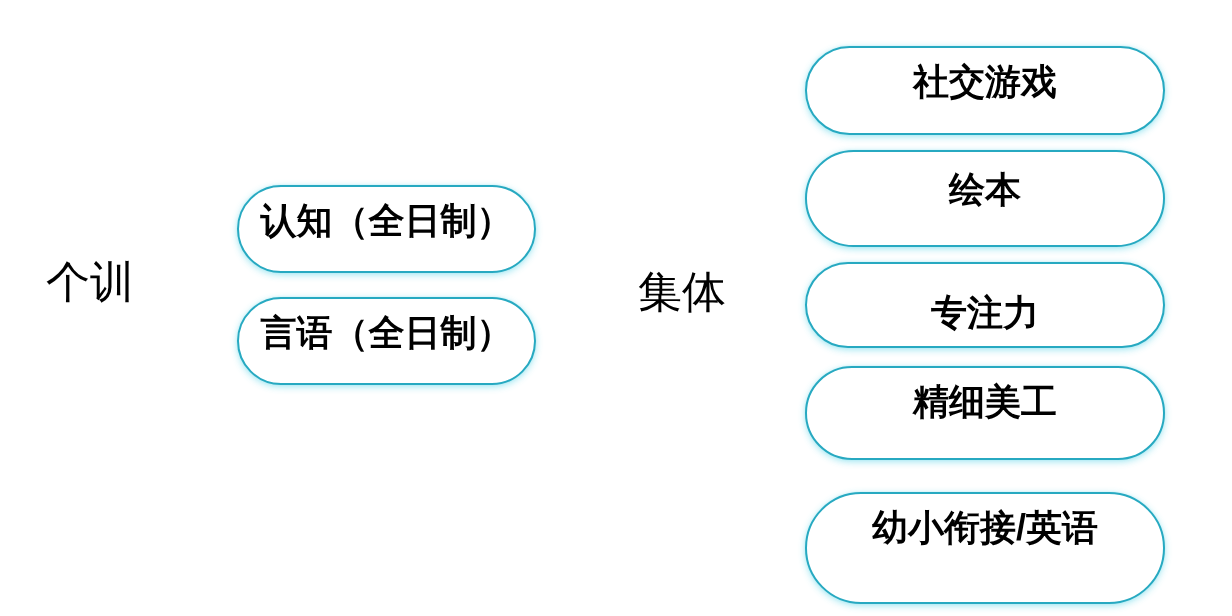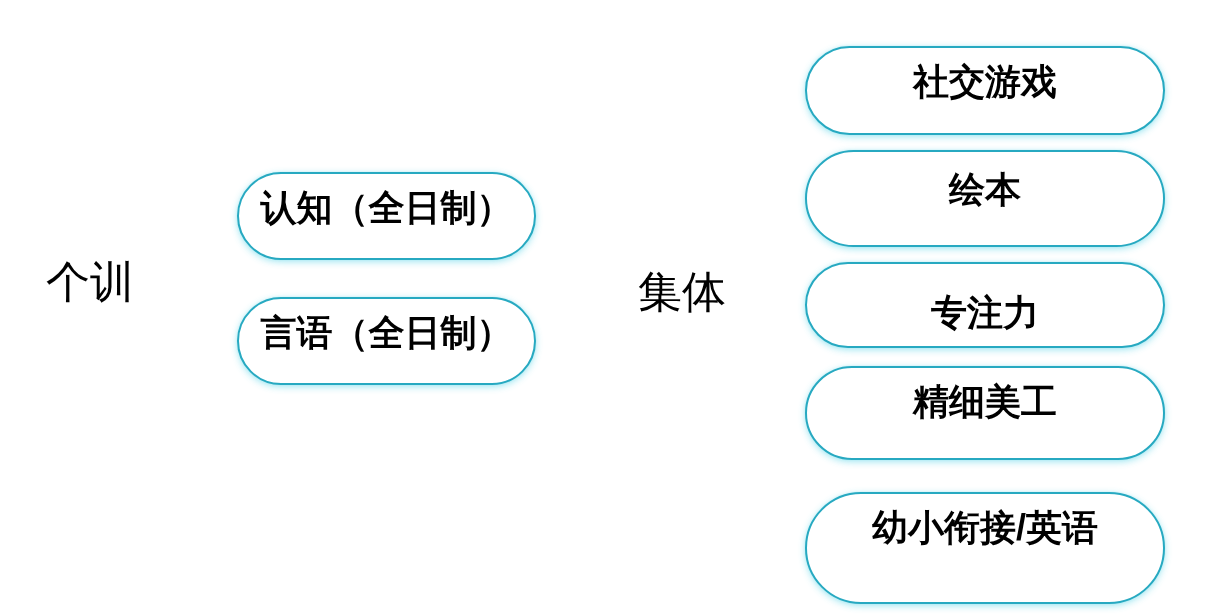--- a/index.html
+++ b/index.html
@@ -38,21 +38,21 @@
     justify-content: center;
     align-items: flex-start;
     padding-top: 16px;
     color: #000000;
     font-size: 36px;
     font-weight: 700;
     line-height: 1.0;
     white-space: nowrap;
   }
   
-  .pill-l1 { left: 237px; top: 172px; width: 299px; height: 88px; font-family: Liberation Serif, serif; }
+  .pill-l1 { left: 237px; top: 185px; width: 299px; height: 88px; font-family: Liberation Serif, serif; }
   .pill-l2 { left: 237px; top: 297px; width: 299px; height: 88px; }
   
   .pill-r1 { left: 805px; top: 46px;  width: 360px; height: 89px; }
   .pill-r2 { left: 805px; top: 150px; width: 360px; height: 97px; padding-top: 20px; }
   .pill-r3 { left: 805px; top: 262px; width: 360px; height: 86px; align-items: center; }
   .pill-r4 { left: 805px; top: 366px; width: 360px; height: 94px; padding-top: 16px; }
   .pill-r5 { left: 805px; top: 492px; width: 360px; height: 112px; }
 </style>
 </head>
 <body>

